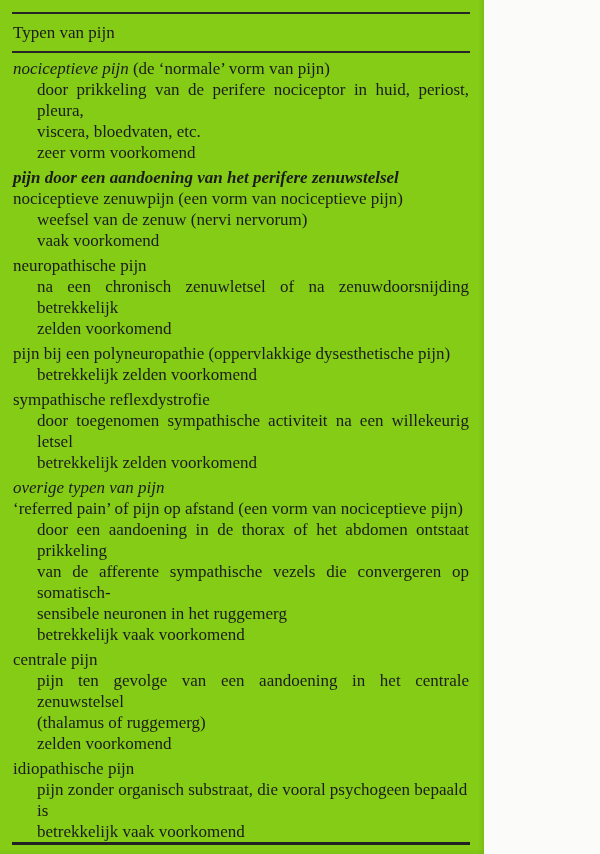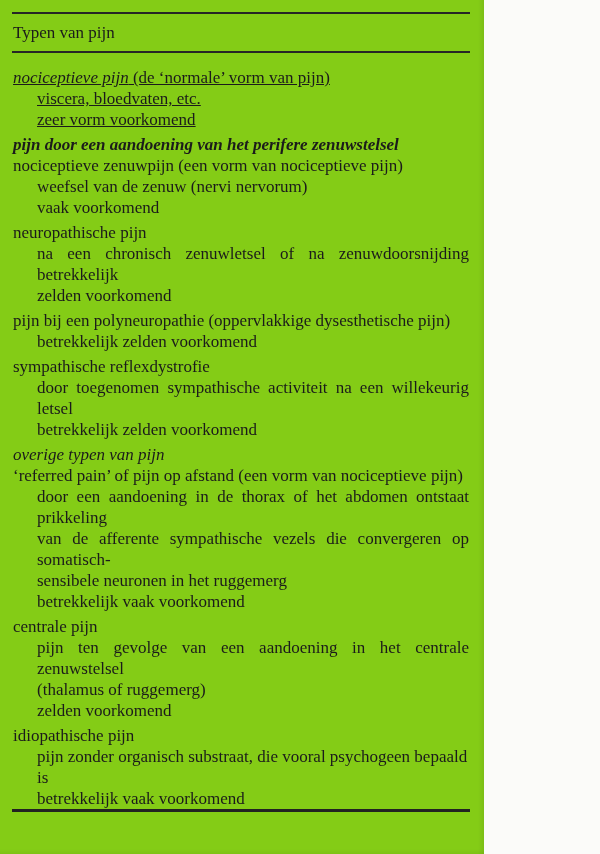--- a/index.html
+++ b/index.html
@@ -24,21 +24,21 @@
   }
   .rule-top { margin-top: 12px; }
   .table-header {
     padding: 8px 14px 8px 13px;
     line-height: 21px;
   }
   .table-body {
     padding: 5px 15px 0 13px;
   }
   .section { margin-top: 4px; }
-  .section:first-child { margin-top: 9px; text-decoration: underline; }
+  .section:first-child { margin-top: 0; }
   .line {
     line-height: 21px;
     min-height: 21px;
   }
   .line.indent { padding-left: 24px; }
   .line.j {
     text-align: justify;
     text-align-last: justify;
   }
   .i { font-style: italic; }
@@ -66,20 +66,21 @@
 </head>
 <body>
 
 <div class="page">
   <div class="rule rule-top"></div>
   <div class="table-header">Typen van pijn</div>
   <div class="rule"></div>
   <div class="table-body">
       <div class="section">
         <div class="line"><span class="i">nociceptieve pijn</span><span> (de ‘normale’ vorm van pijn)</span></div>
+        <div class="line indent j"><span>door prikkeling van de perifere nociceptor in huid, periost, pleura,</span></div>
         <div class="line indent"><span>viscera, bloedvaten, etc.</span></div>
         <div class="line indent"><span>zeer vorm voorkomend</span></div>
       </div>
       <div class="section">
         <div class="line"><span class="i b">pijn door een aandoening van het perifere zenuwstelsel</span></div>
         <div class="line"><span>nociceptieve zenuwpijn (een vorm van nociceptieve pijn)</span></div>
         <div class="line indent"><span>weefsel van de zenuw (nervi nervorum)</span></div>
         <div class="line indent"><span>vaak voorkomend</span></div>
       </div>
       <div class="section">

